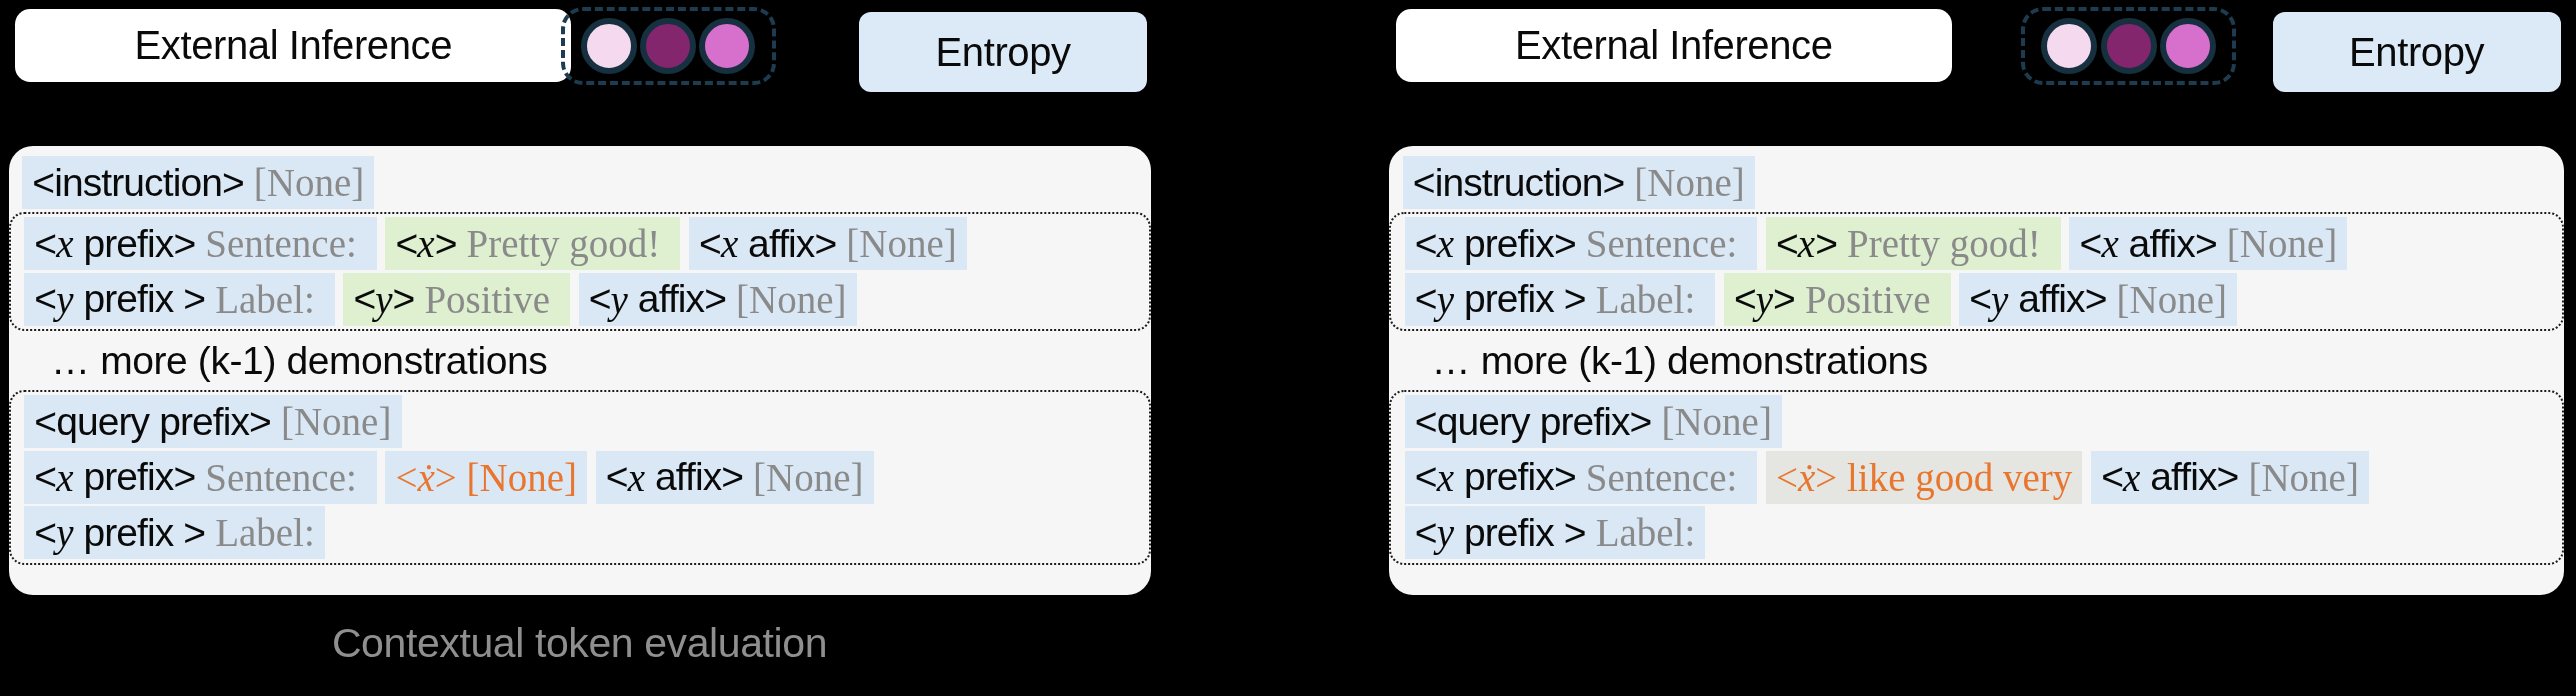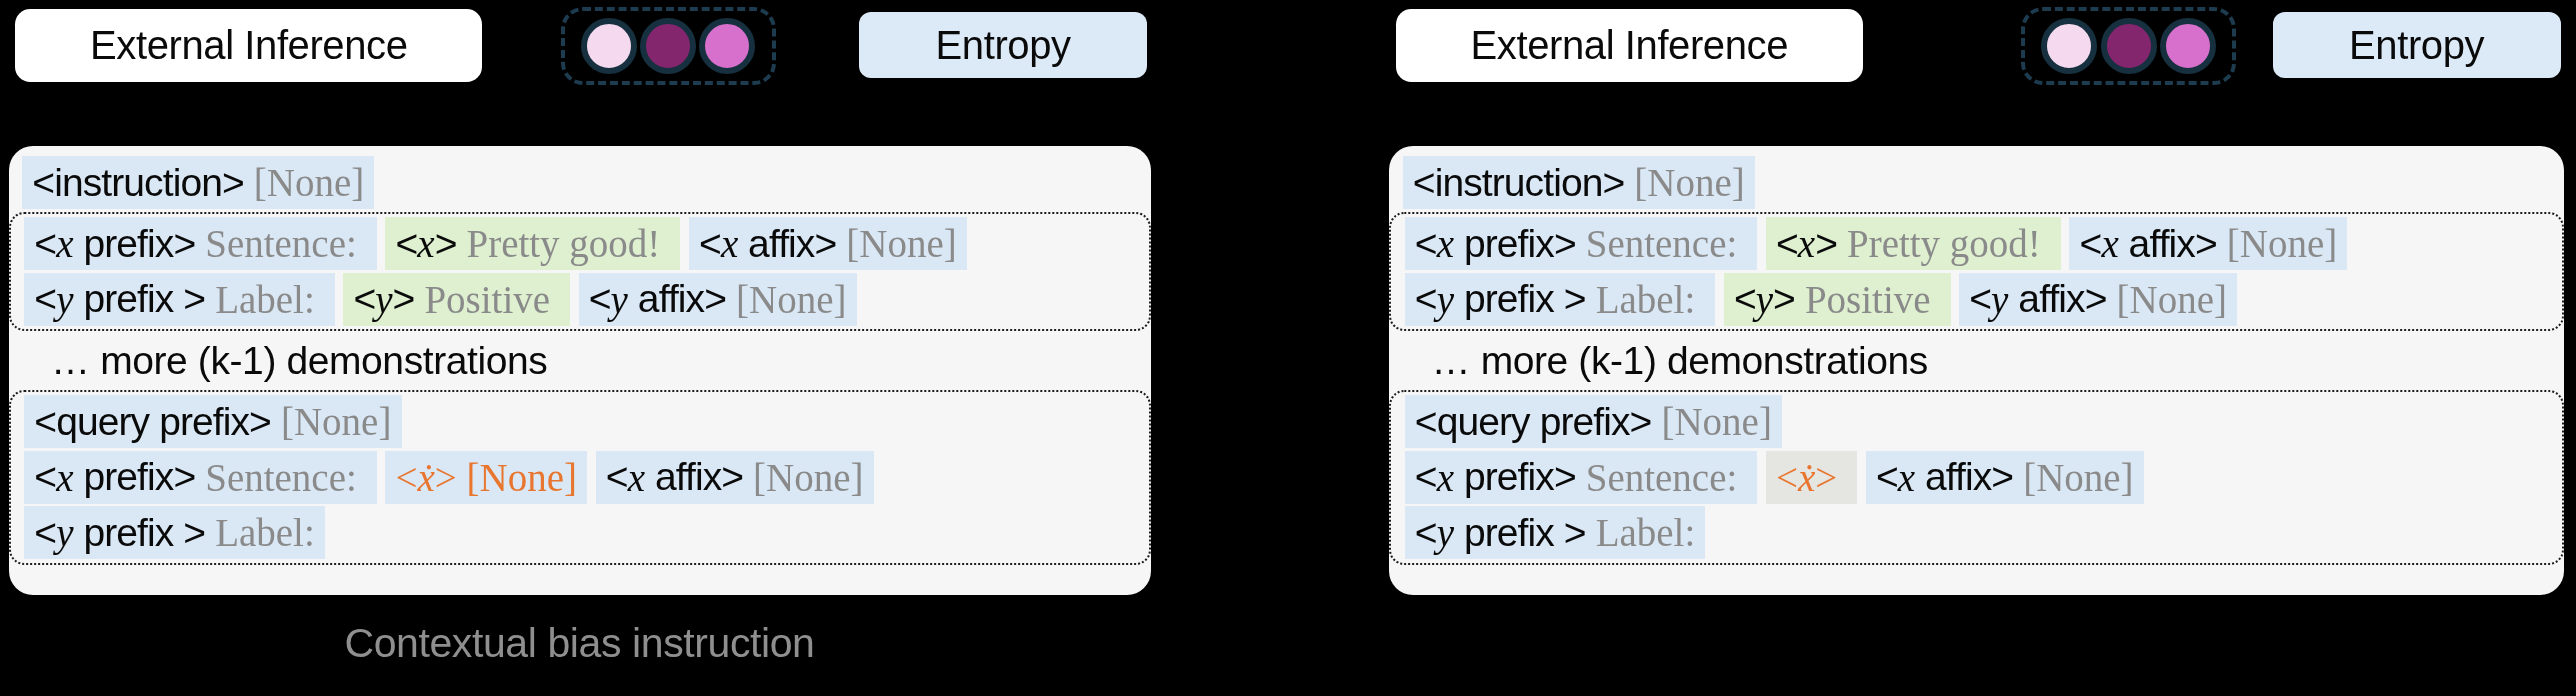--- a/index.html
+++ b/index.html
@@ -17,34 +17,34 @@
   body{
     width:2576px;height:696px;background:#000;position:relative;
     font-family:"Liberation Sans",sans-serif;overflow:hidden;
   }
   .panel{position:absolute;top:0;height:696px;}
   .panel.p0{left:8.5px;width:1142px;}
   .panel.p1{left:1389px;width:1175px;}
 
   
   .btn-external{
-    position:absolute;top:8.5px;left:6.8px;width:467px;height:73px;
+    position:absolute;top:8.5px;left:6.8px;width:556px;height:73px;
     background:#ffffff;border-radius:15.3px;display:flex;align-items:center;justify-content:center;
     font-size:40px;color:#0a0a0a;letter-spacing:-0.4px;
   }
   .dots-group{
     position:absolute;top:6.8px;width:215px;height:78px;
     border:4.3px dashed #1e3c50;border-radius:22px;
     display:flex;align-items:center;justify-content:center;gap:3.4px;
   }
   .p0 .dots-group{left:552px;}
   .p1 .dots-group{left:632px;}
   .dot{width:56px;height:56px;border-radius:50%;border:6.8px solid var(--dot-ring);}
   .btn-entropy{
-    position:absolute;top:12px;right:3.4px;width:288px;height:66px;
+    position:absolute;top:12px;right:3.4px;width:288px;height:80px;
     background:var(--entropy-bg);border-radius:12px;display:flex;align-items:center;justify-content:center;
     font-size:40px;color:#0a0a0a;letter-spacing:-0.4px;
   }
 
   
   .prompt-box{
     position:absolute;top:146px;left:0;right:0;height:449px;
     background:var(--box-bg);border-radius:24px;padding:7.7px 0;overflow:hidden;
   }
   .section{margin:0;}
@@ -110,21 +110,21 @@
         <div class="line">
           <span class="block bg-blue"><span class="t-tag">&lt;</span><span class="t-var">x</span><span class="t-tag"> prefix&gt; </span><span class="t-val">Sentence: </span></span>
           <span class="block bg-blue"><span class="t-oserif">&lt;</span><span class="t-ovar">ẋ</span><span class="t-oserif">&gt; </span><span class="t-oserif">[None]</span></span>
           <span class="block bg-blue"><span class="t-tag">&lt;</span><span class="t-var">x</span><span class="t-tag"> affix&gt; </span><span class="t-val">[None]</span></span>
         </div>
         <div class="line">
           <span class="block bg-blue"><span class="t-tag">&lt;</span><span class="t-var">y</span><span class="t-tag"> prefix &gt; </span><span class="t-val">Label:</span></span>
         </div>
       </div>
     </div>
-  <div class="caption">Contextual bias instruction</div>
+  <div class="caption">Contextual token evaluation</div>
 </div>
 
 <div class="panel p1">
   <div class="btn-external">External Inference</div>
   <div class="dots-group">
     <span class="dot" style="background: rgb(245, 217, 239);"></span>
     <span class="dot" style="background: rgb(132, 38, 110);"></span>
     <span class="dot" style="background: rgb(215, 111, 204);"></span>
   </div>
   <div class="btn-entropy">Entropy</div>
@@ -150,21 +150,21 @@
         <div class="line">
           <span class="block bg-none"><span class="t-plain">… more (k-1) demonstrations</span></span>
         </div>
       </div>
       <div class="section dotted">
         <div class="line">
           <span class="block bg-blue"><span class="t-tag">&lt;query prefix&gt; </span><span class="t-val">[None]</span></span>
         </div>
         <div class="line">
           <span class="block bg-blue"><span class="t-tag">&lt;</span><span class="t-var">x</span><span class="t-tag"> prefix&gt; </span><span class="t-val">Sentence: </span></span>
-          <span class="block bg-gray"><span class="t-oserif">&lt;</span><span class="t-ovar">ẋ</span><span class="t-oserif">&gt; </span></span>
+          <span class="block bg-gray"><span class="t-oserif">&lt;</span><span class="t-ovar">ẋ</span><span class="t-oserif">&gt; </span><span class="t-oserif">like good very</span></span>
           <span class="block bg-blue"><span class="t-tag">&lt;</span><span class="t-var">x</span><span class="t-tag"> affix&gt; </span><span class="t-val">[None]</span></span>
         </div>
         <div class="line">
           <span class="block bg-blue"><span class="t-tag">&lt;</span><span class="t-var">y</span><span class="t-tag"> prefix &gt; </span><span class="t-val">Label:</span></span>
         </div>
       </div>
     </div>
 </div>
 
 

